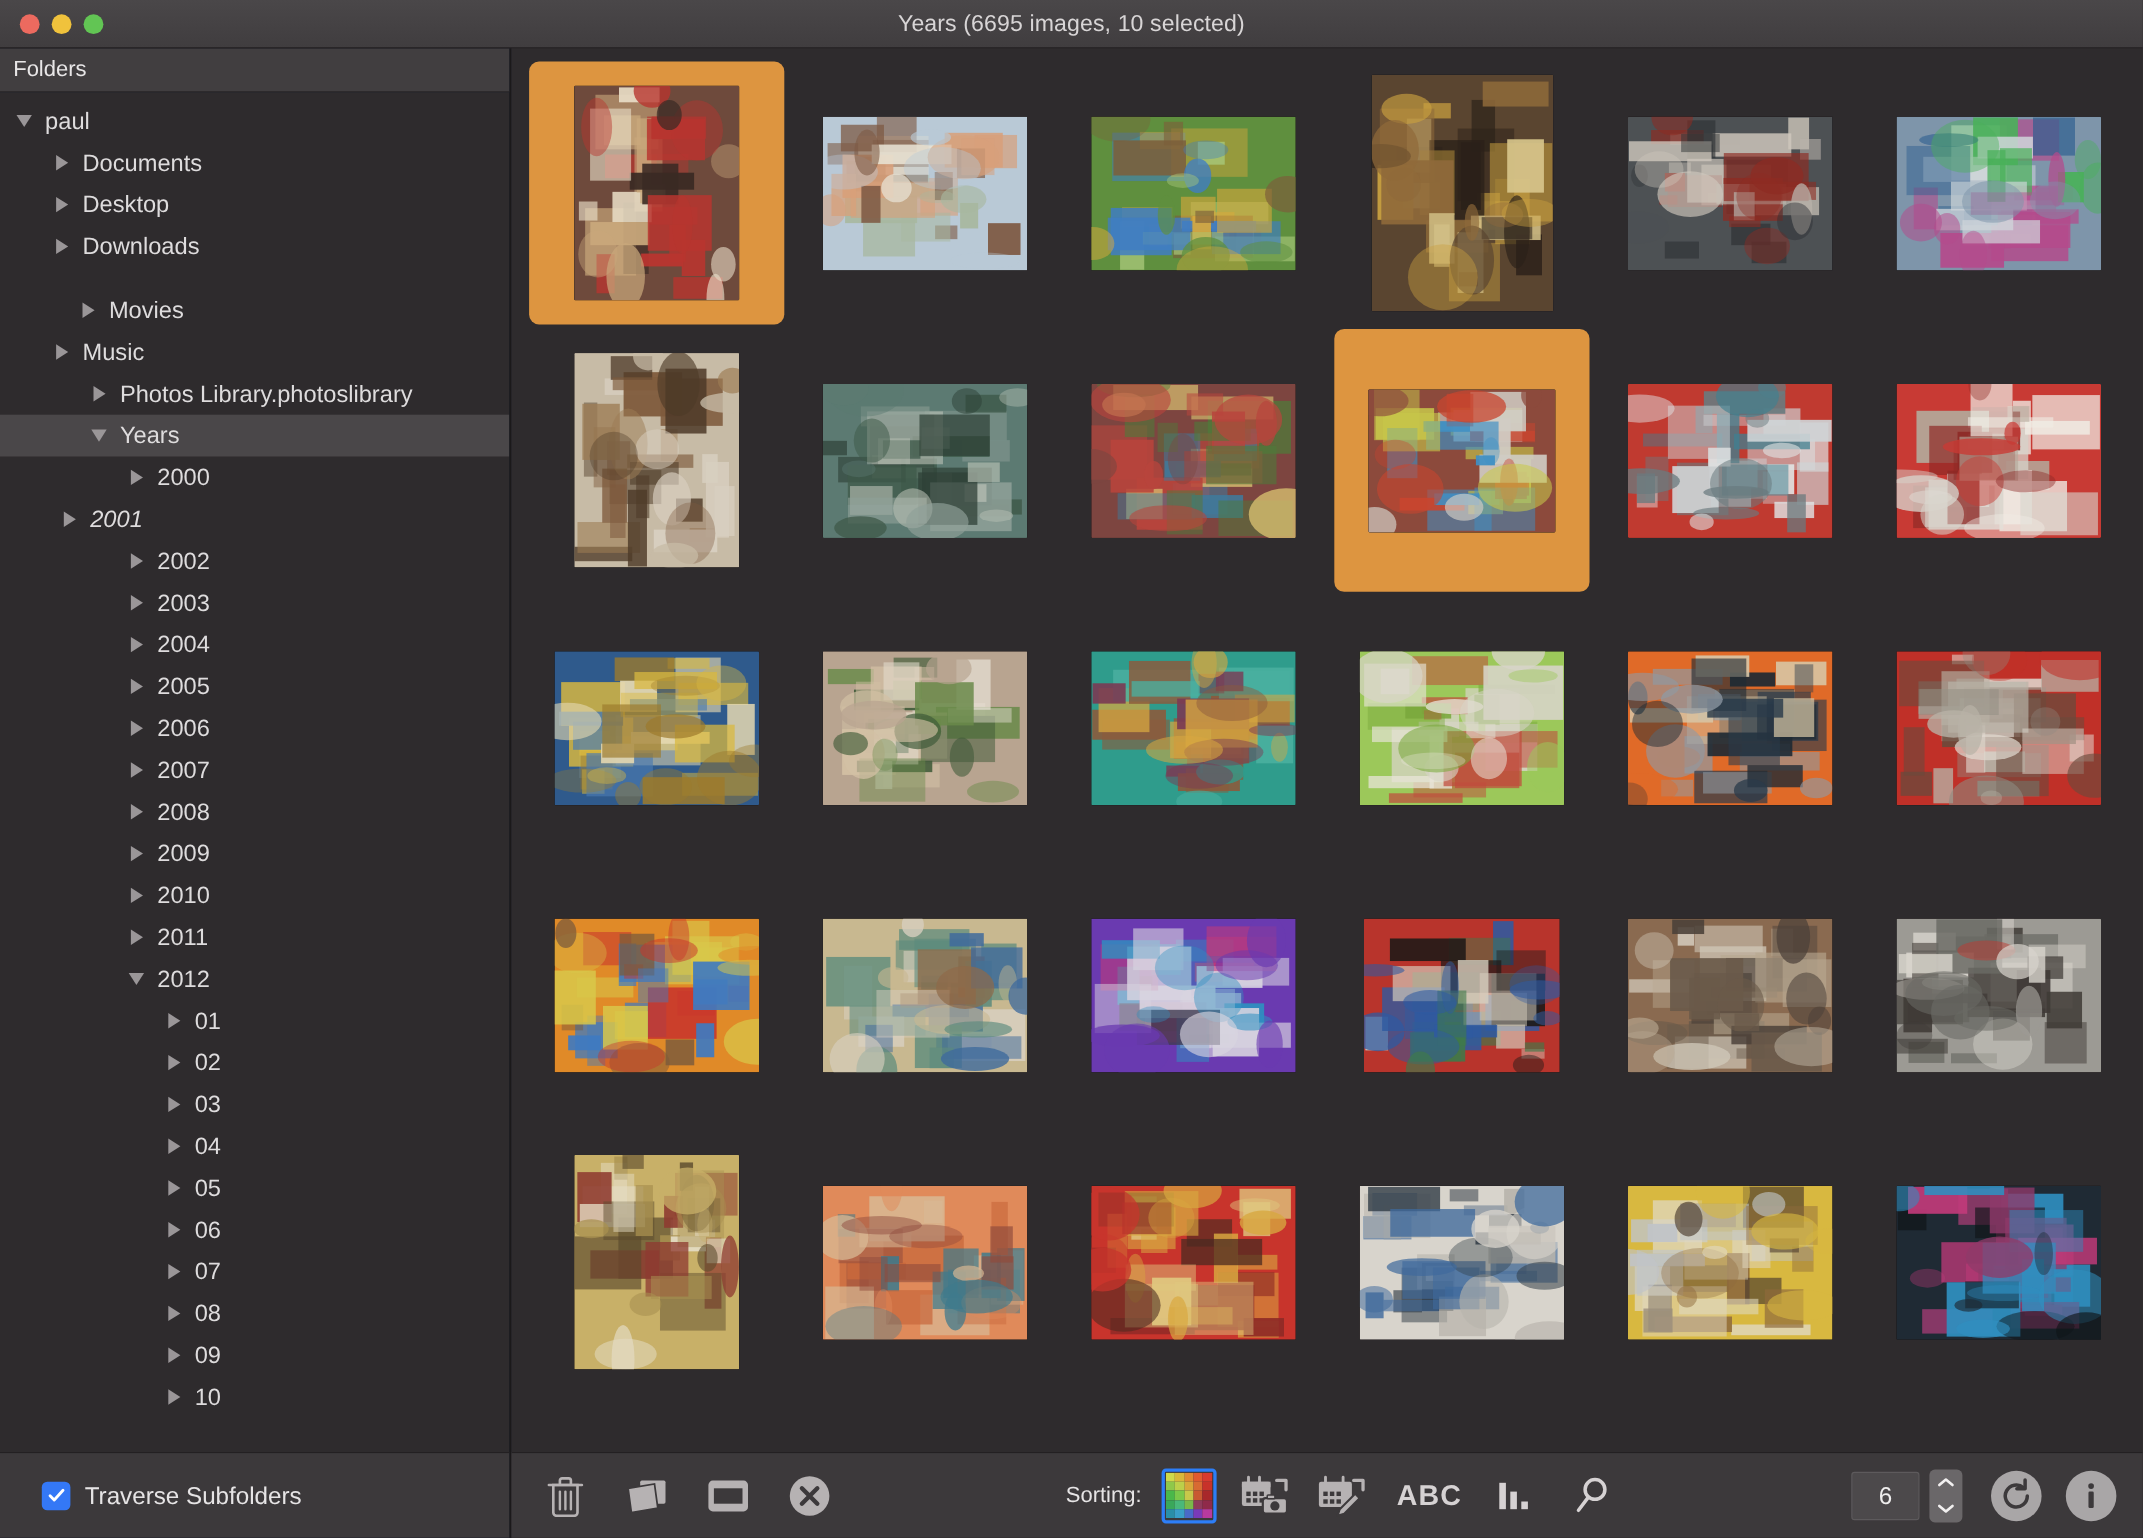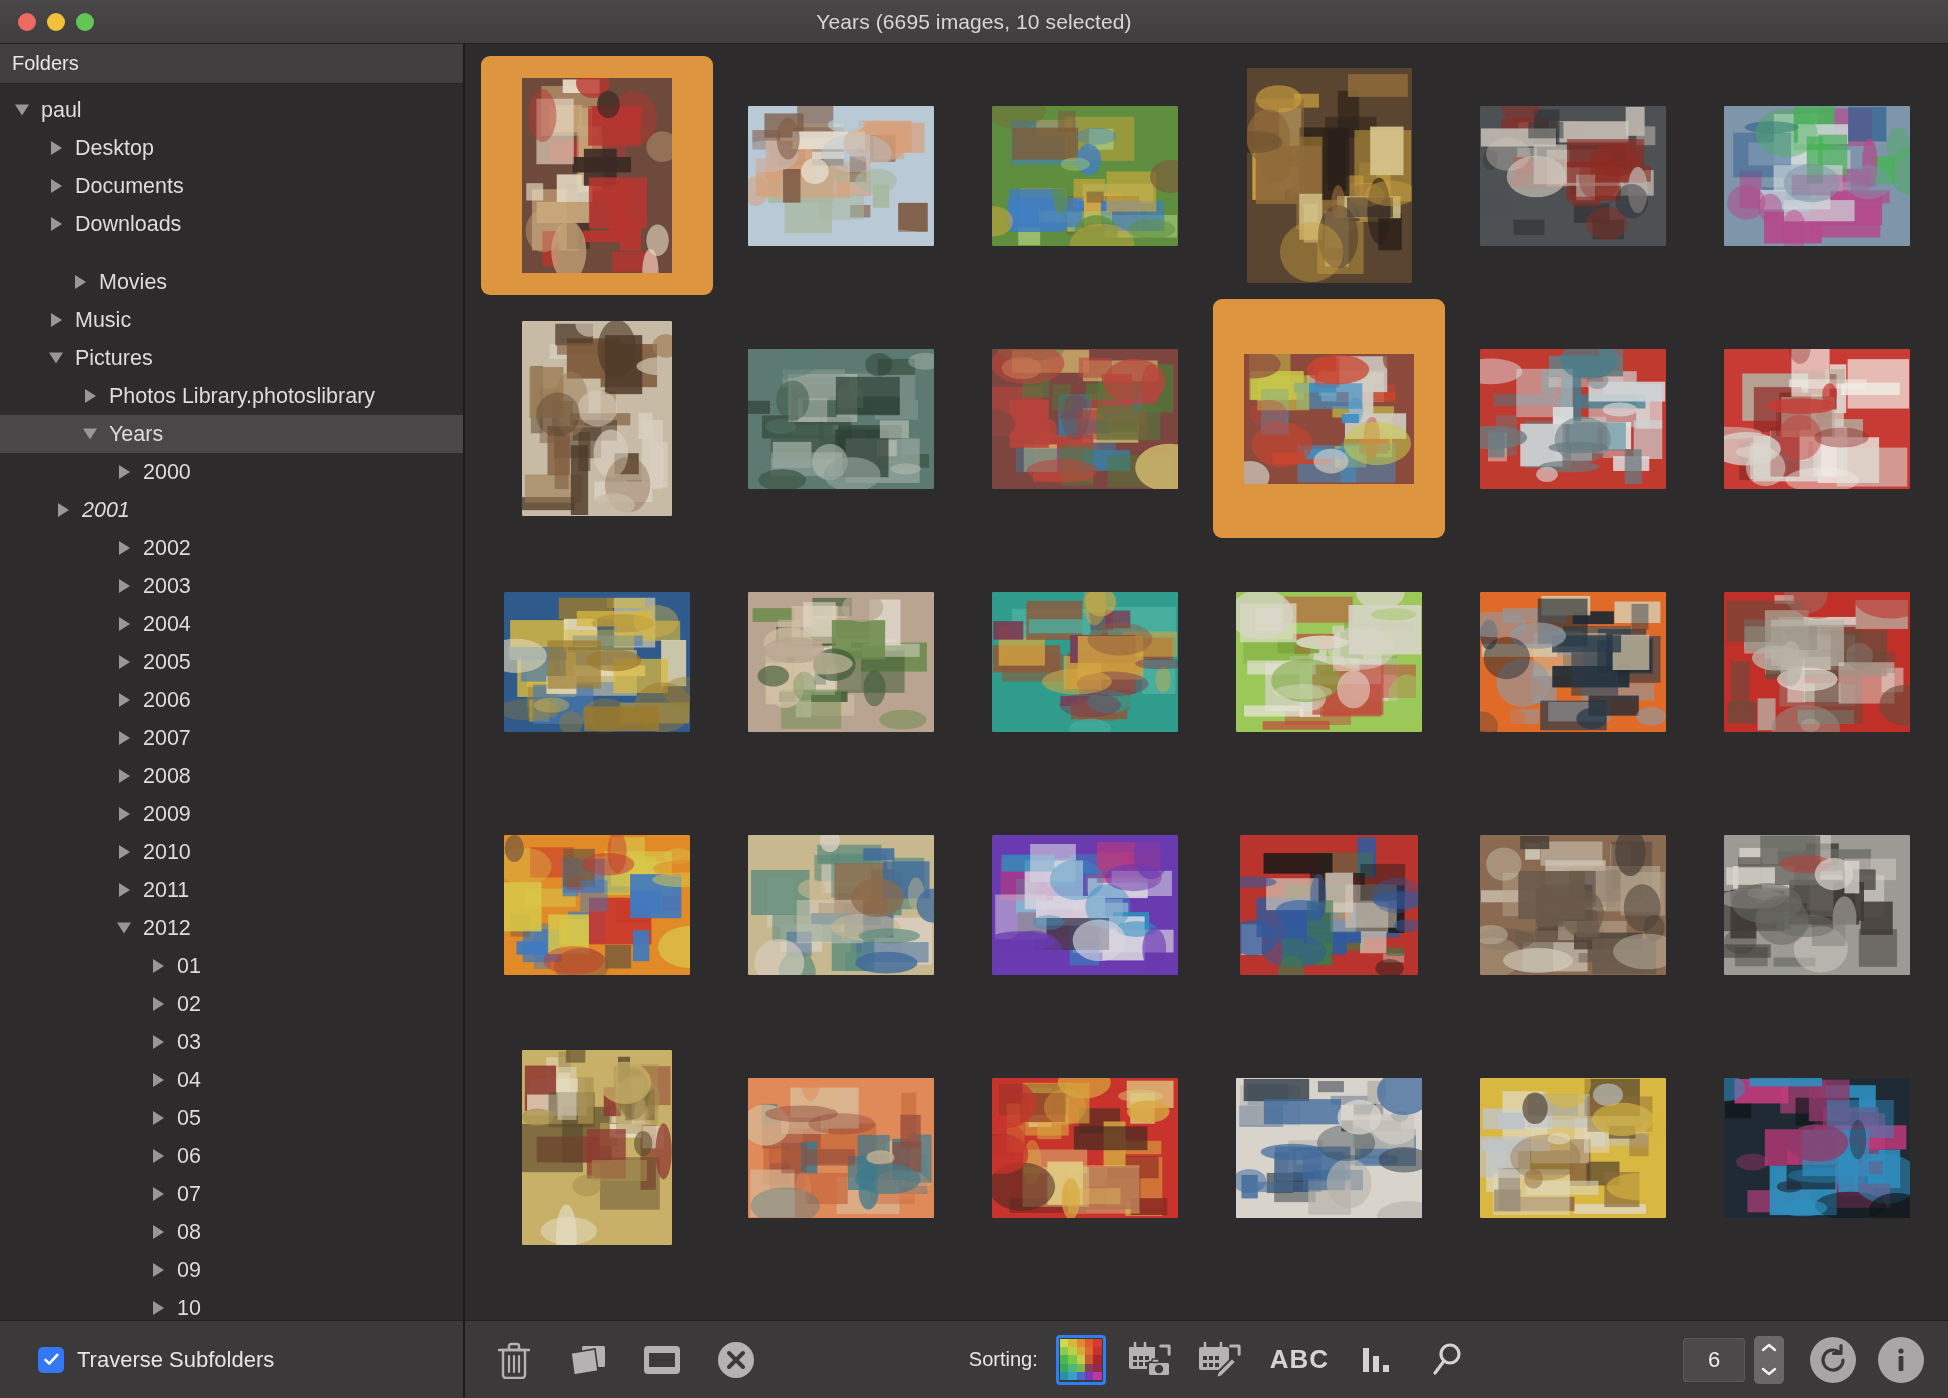--- a/index.html
+++ b/index.html
@@ -280,41 +280,37 @@
         <span>Folders</span>
       </div>
 
       <div class="tree" id="tree">
           <div class="tree-row" style="padding-left: 14px;">
             <span class="tw down"></span>
             <span class="tlabel">paul</span>
           </div>
           <div class="tree-row" style="padding-left: 48px;">
             <span class="tw right"></span>
+            <span class="tlabel">Documents</span>
+          </div>
+          <div class="tree-row" style="padding-left: 48px;">
+            <span class="tw right"></span>
             <span class="tlabel">Desktop</span>
           </div>
           <div class="tree-row" style="padding-left: 48px;">
             <span class="tw right"></span>
-            <span class="tlabel">Documents</span>
+            <span class="tlabel">Downloads</span>
+          </div>
+          <div class="tree-row" style="padding-left: 72px; margin-top: 20px;">
+            <span class="tw right"></span>
+            <span class="tlabel">Movies</span>
           </div>
           <div class="tree-row" style="padding-left: 48px;">
             <span class="tw right"></span>
-            <span class="tlabel">Downloads</span>
-          </div>
-          <div class="tree-row" style="padding-left: 72px; margin-top: 20px;">
-            <span class="tw right"></span>
-            <span class="tlabel">Movies</span>
-          </div>
-          <div class="tree-row" style="padding-left: 48px;">
-            <span class="tw right"></span>
             <span class="tlabel">Music</span>
-          </div>
-          <div class="tree-row" style="padding-left: 48px;">
-            <span class="tw down"></span>
-            <span class="tlabel">Pictures</span>
           </div>
           <div class="tree-row" style="padding-left: 82px;">
             <span class="tw right"></span>
             <span class="tlabel">Photos Library.photoslibrary</span>
           </div>
           <div class="tree-row selected" style="padding-left: 82px;">
             <span class="tw down"></span>
             <span class="tlabel">Years</span>
           </div>
           <div class="tree-row" style="padding-left: 116px;">

